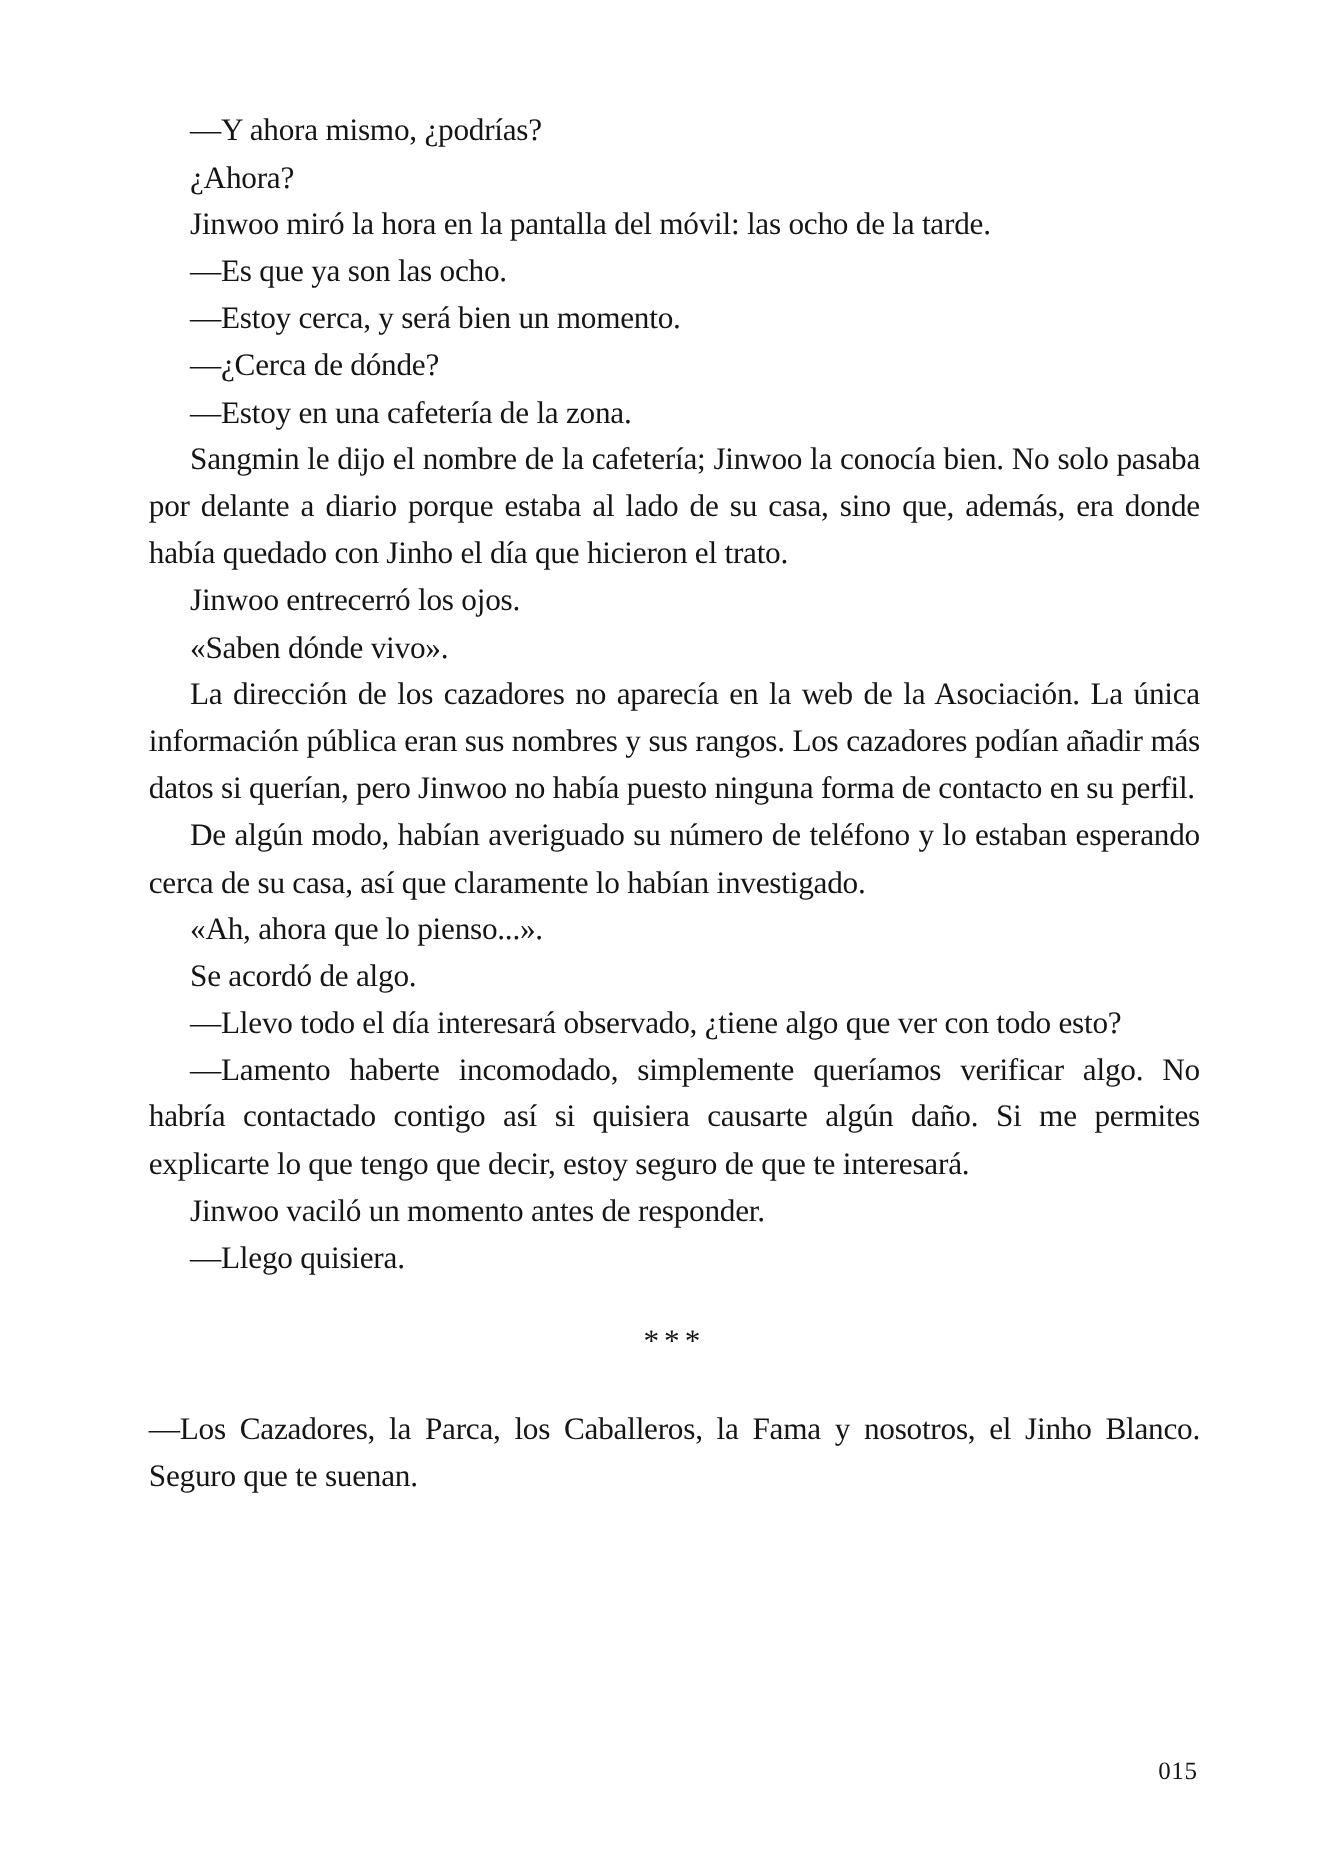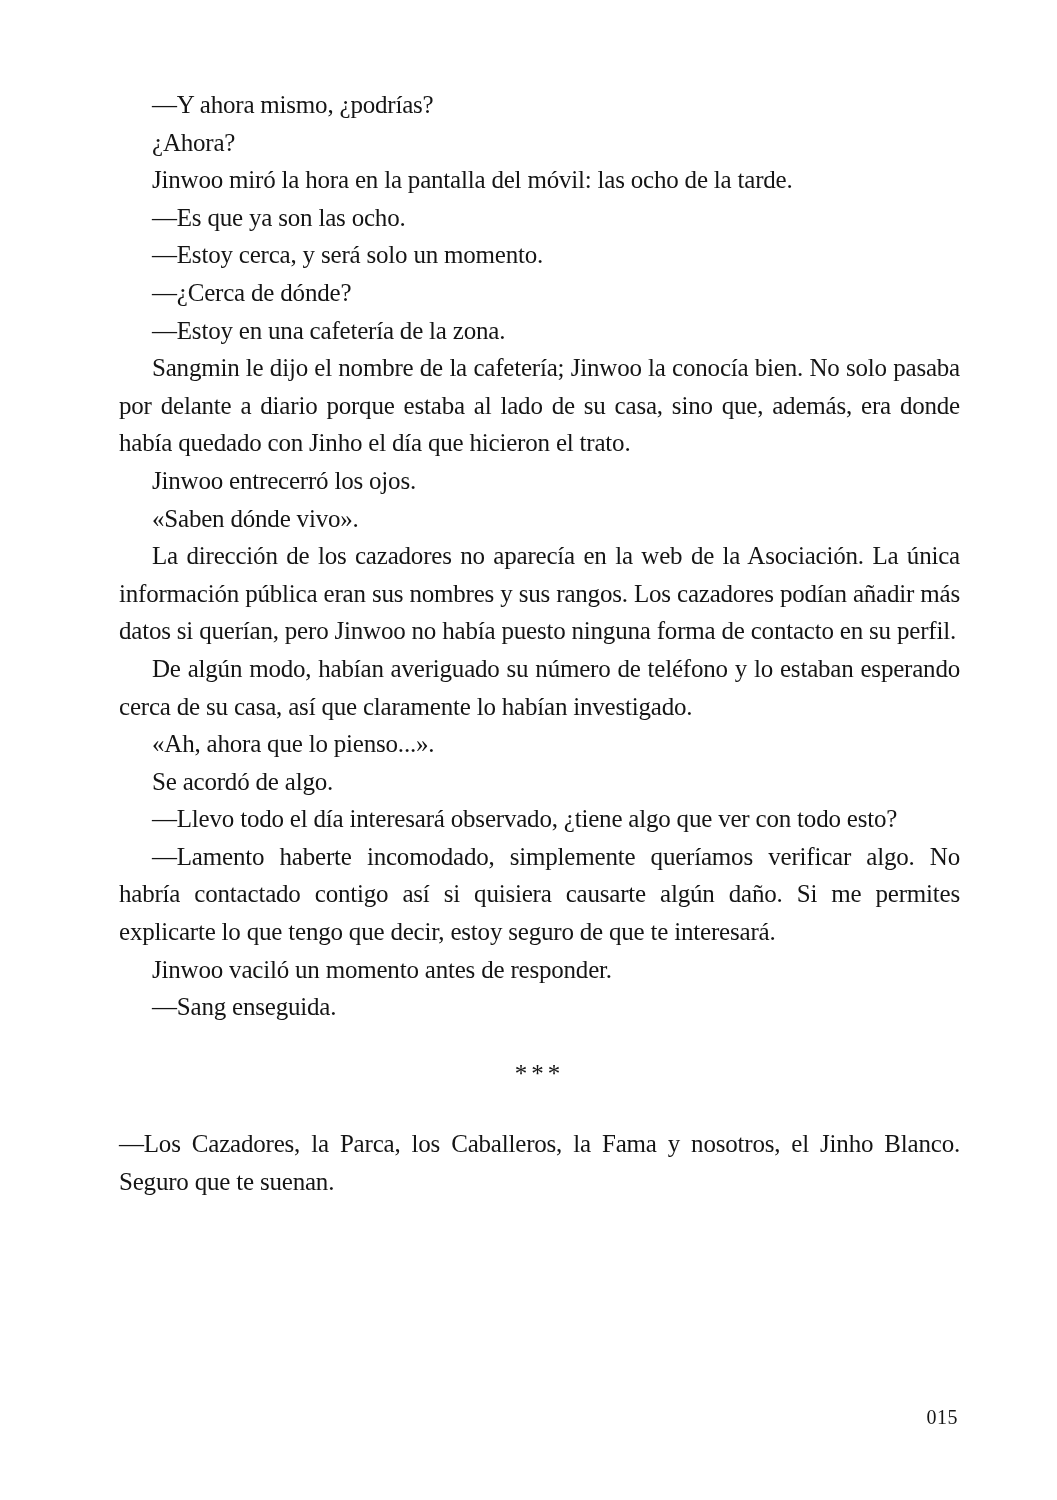--- a/index.html
+++ b/index.html
@@ -58,33 +58,33 @@
 </head>
 <body>
 
 <div class="book-page">
 
   <div class="text-block">
       <p class="indent">—Y ahora mismo, ¿podrías?</p>
       <p class="indent">¿Ahora?</p>
       <p class="indent">Jinwoo miró la hora en la pantalla del móvil: las ocho de la tarde.</p>
       <p class="indent">—Es que ya son las ocho.</p>
-      <p class="indent">—Estoy cerca, y será solo un momento.</p>
+      <p class="indent">—Estoy cerca, y será bien un momento.</p>
       <p class="indent">—¿Cerca de dónde?</p>
       <p class="indent">—Estoy en una cafetería de la zona.</p>
       <p class="indent">Sangmin le dijo el nombre de la cafetería; Jinwoo la conocía bien. No solo pasaba por delante a diario porque estaba al lado de su casa, sino que, además, era donde había quedado con Jinho el día que hicieron el trato.</p>
       <p class="indent">Jinwoo entrecerró los ojos.</p>
       <p class="indent">«Saben dónde vivo».</p>
       <p class="indent">La dirección de los cazadores no aparecía en la web de la Asociación. La única información pública eran sus nombres y sus rangos. Los caza­dores podían añadir más datos si querían, pero Jinwoo no había puesto ninguna forma de contacto en su perfil.</p>
       <p class="indent">De algún modo, habían averiguado su número de teléfono y lo estaban esperando cerca de su casa, así que claramente lo habían investigado.</p>
       <p class="indent">«Ah, ahora que lo pienso...».</p>
       <p class="indent">Se acordó de algo.</p>
       <p class="indent">—Llevo todo el día interesará observado, ¿tiene algo que ver con todo esto?</p>
       <p class="indent">—Lamento haberte incomodado, simplemente queríamos verificar algo. No habría contactado contigo así si quisiera causarte algún daño. Si me permites explicarte lo que tengo que decir, estoy seguro de que te interesará.</p>
       <p class="indent">Jinwoo vaciló un momento antes de responder.</p>
-      <p class="indent">—Sang enseguida.</p>
+      <p class="indent">—Llego quisiera.</p>
       <div class="scene-break"><span>***</span></div>
       <p class="">—Los Cazadores, la Parca, los Caballeros, la Fama y nosotros, el Jinho Blanco. Seguro que te suenan.</p>
     </div>
 
   <div class="page-number">015</div>
 
 </div>
 
 </body></html>

